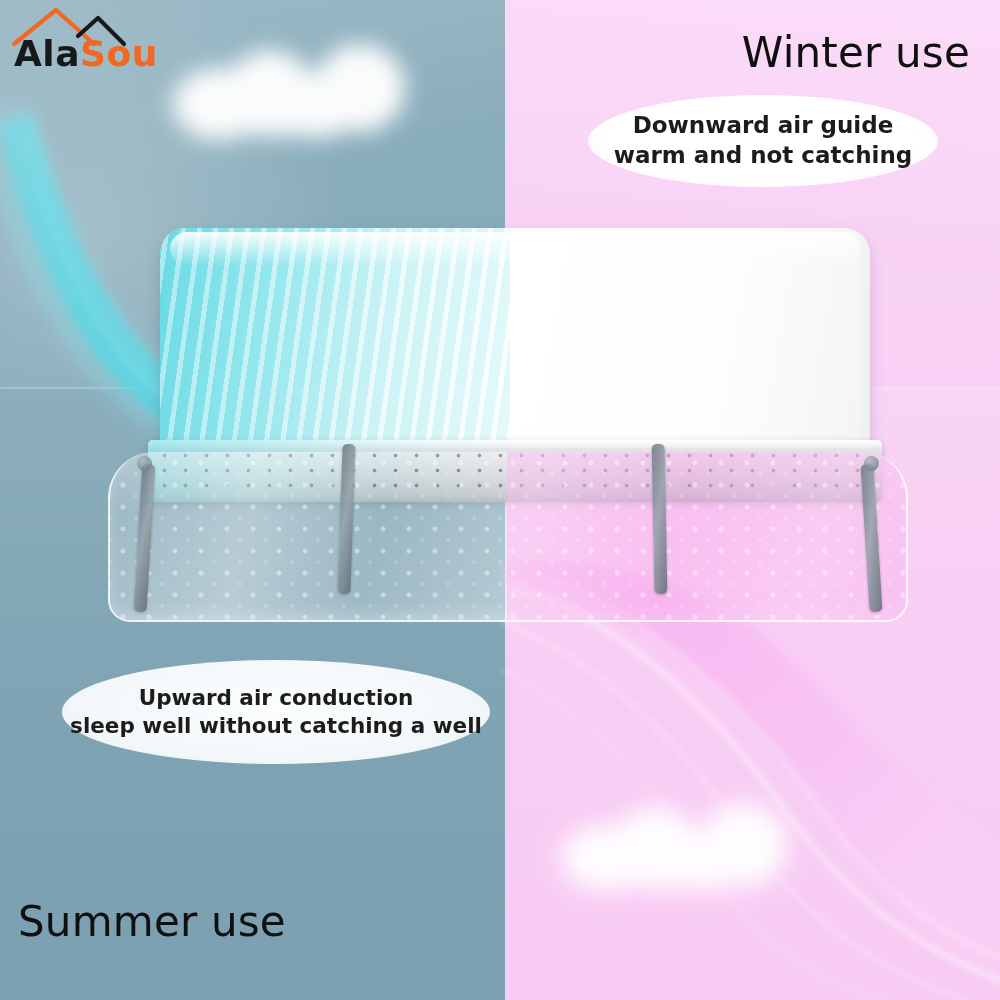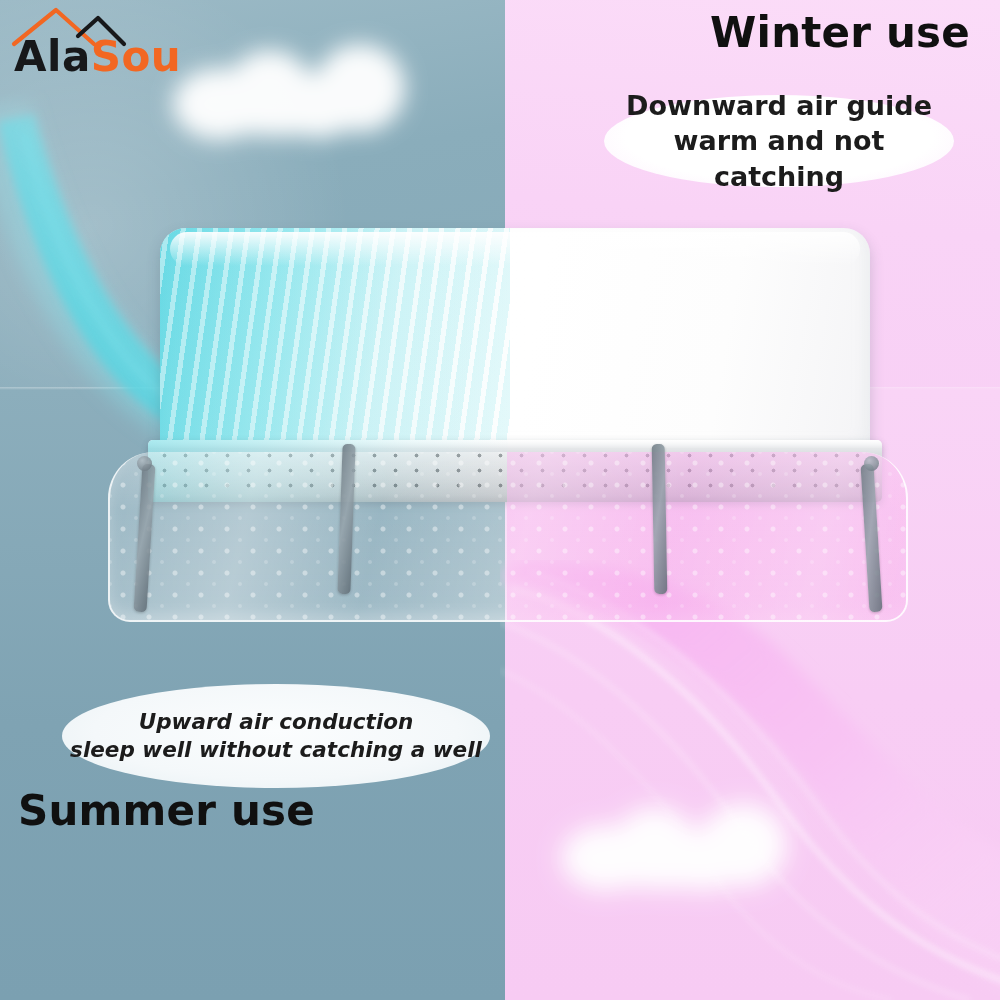--- a/index.html
+++ b/index.html
@@ -137,38 +137,38 @@
   #bracket-right-inner{left:545px;top:-8px;height:150px;transform:rotate(-1deg);}
   .bracket-knob{position:absolute;width:15px;height:15px;border-radius:50%;
     background:radial-gradient(circle at 35% 30%, #aeb9c0, #5d6a73);opacity:.8;}
   #knob-left{left:29px;top:4px;}
   #knob-right{left:756px;top:4px;}
 
   
   .bubble{position:absolute;border-radius:50%;
     display:flex;align-items:center;justify-content:center;text-align:center;
     color:#1c1c1c;font-weight:bold;line-height:1.3;}
-  #bubble-winter{left:604px;top:95px;width:350px;height:92px;
+  #bubble-winter{left:588px;top:95px;width:350px;height:92px;
     background:radial-gradient(ellipse at 50% 45%, #ffffff 0%, #ffffff 62%, #fdf4fd 86%, #fbe9fb 100%);
-    font-size:27px;}
-  #bubble-summer{left:62px;top:684px;width:428px;height:104px;
+    font-size:23px;}
+  #bubble-summer{left:62px;top:660px;width:428px;height:104px;
     background:radial-gradient(ellipse at 50% 45%, #fbfdfe 0%, #f4f8fa 60%, #eaf2f5 86%, #e2edf1 100%);
-    font-size:21.5px;font-style:italic;}
+    font-size:21.5px;}
   .bubble .line{display:block;}
 
   
-  .season-heading{position:absolute;font-weight:bold;color:#101010;
-    letter-spacing:.2px;white-space:nowrap;}
+  .season-heading{position:absolute;font-weight:normal;color:#101010;
+    letter-spacing:.2px;white-space:nowrap;margin-top:20px;}
   #heading-winter{right:30px;top:8px;font-size:42px;}
-  #heading-summer{left:18px;top:786px;font-size:42px;}
+  #heading-summer{left:18px;top:877px;font-size:42px;}
 
   
   #logo{position:absolute;left:8px;top:4px;width:130px;height:70px;}
   #logo-peaks{position:absolute;left:0;top:0;}
-  #logo-text{position:absolute;left:6px;top:32px;font-size:42px;font-weight:bold;
+  #logo-text{position:absolute;left:6px;top:32px;font-size:36px;font-weight:bold;
     letter-spacing:.5px;line-height:1;}
   #logo-ala{color:#17181a;}
   #logo-sou{color:#f26722;}
 </style>
 </head>
 <body>
 
 <div id="stage">
 
   <div class="bg-quad" id="bg-summer-upper"></div>

